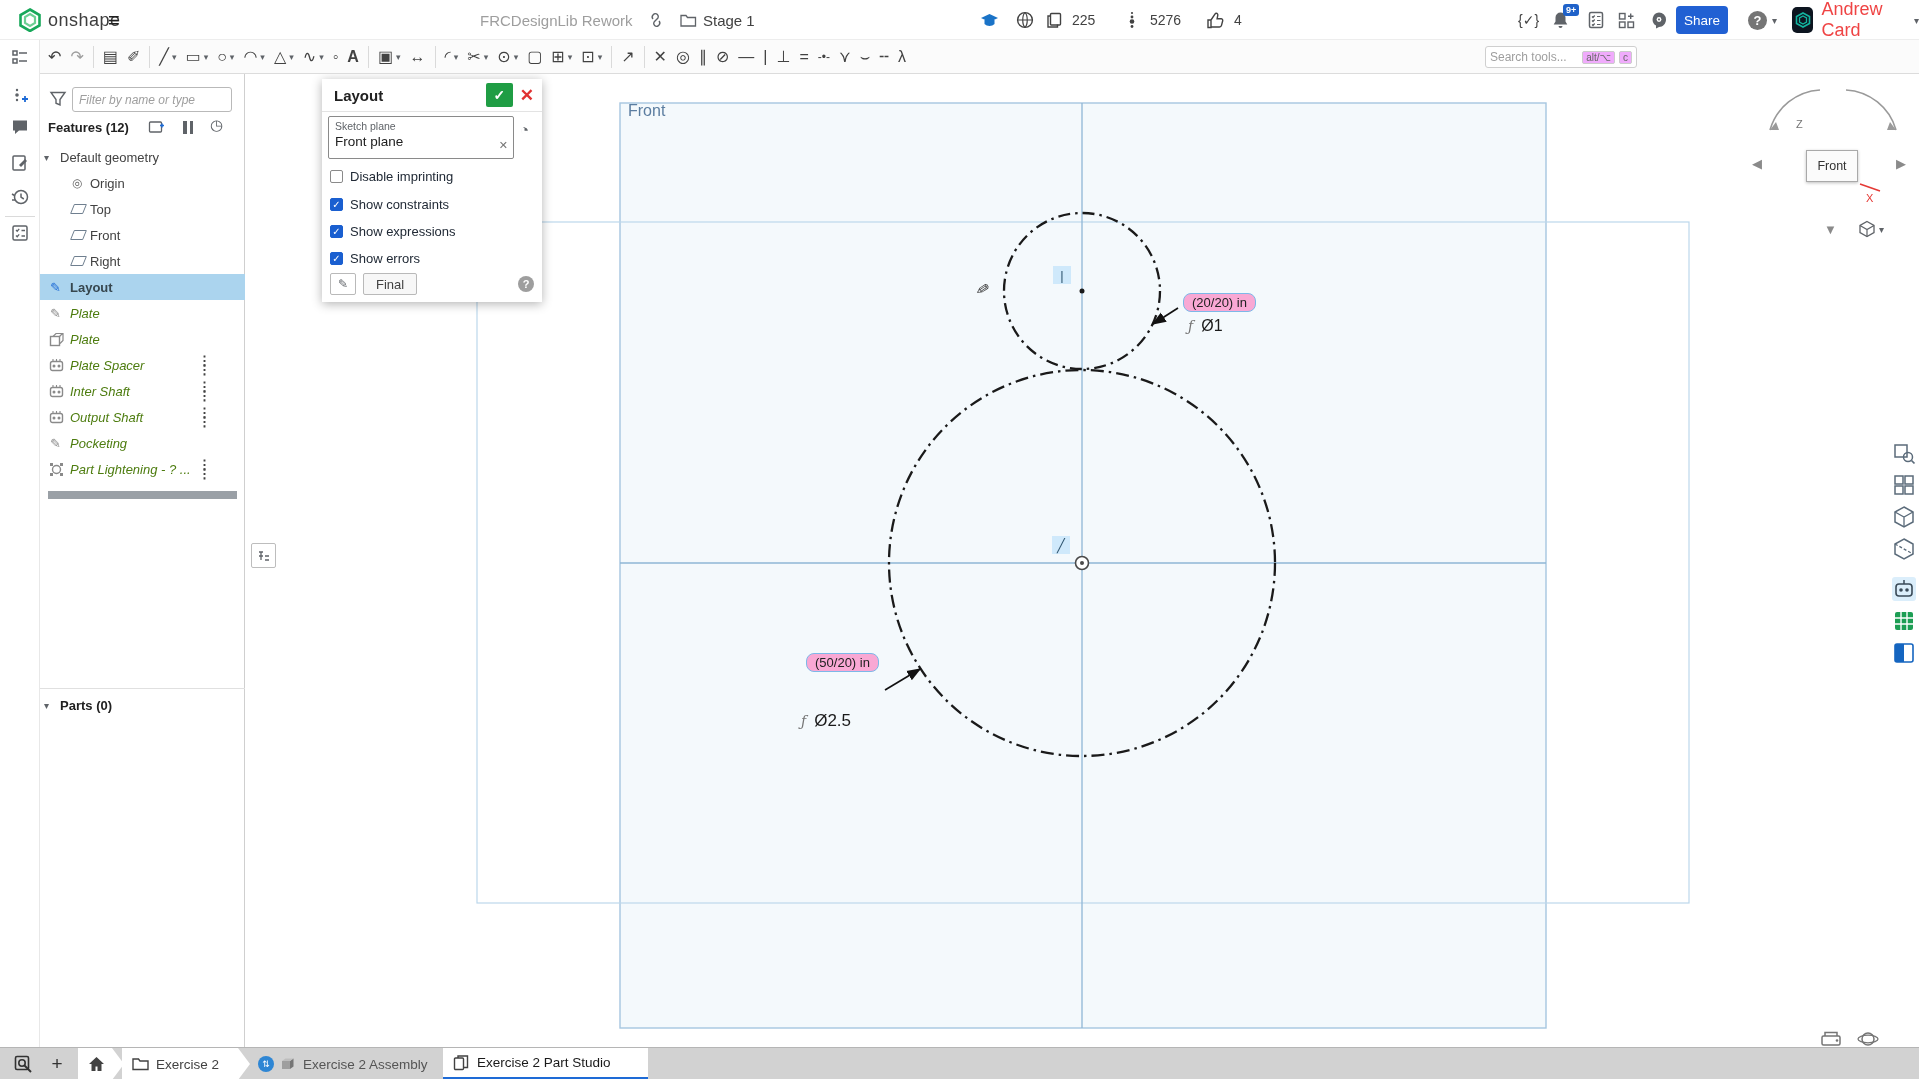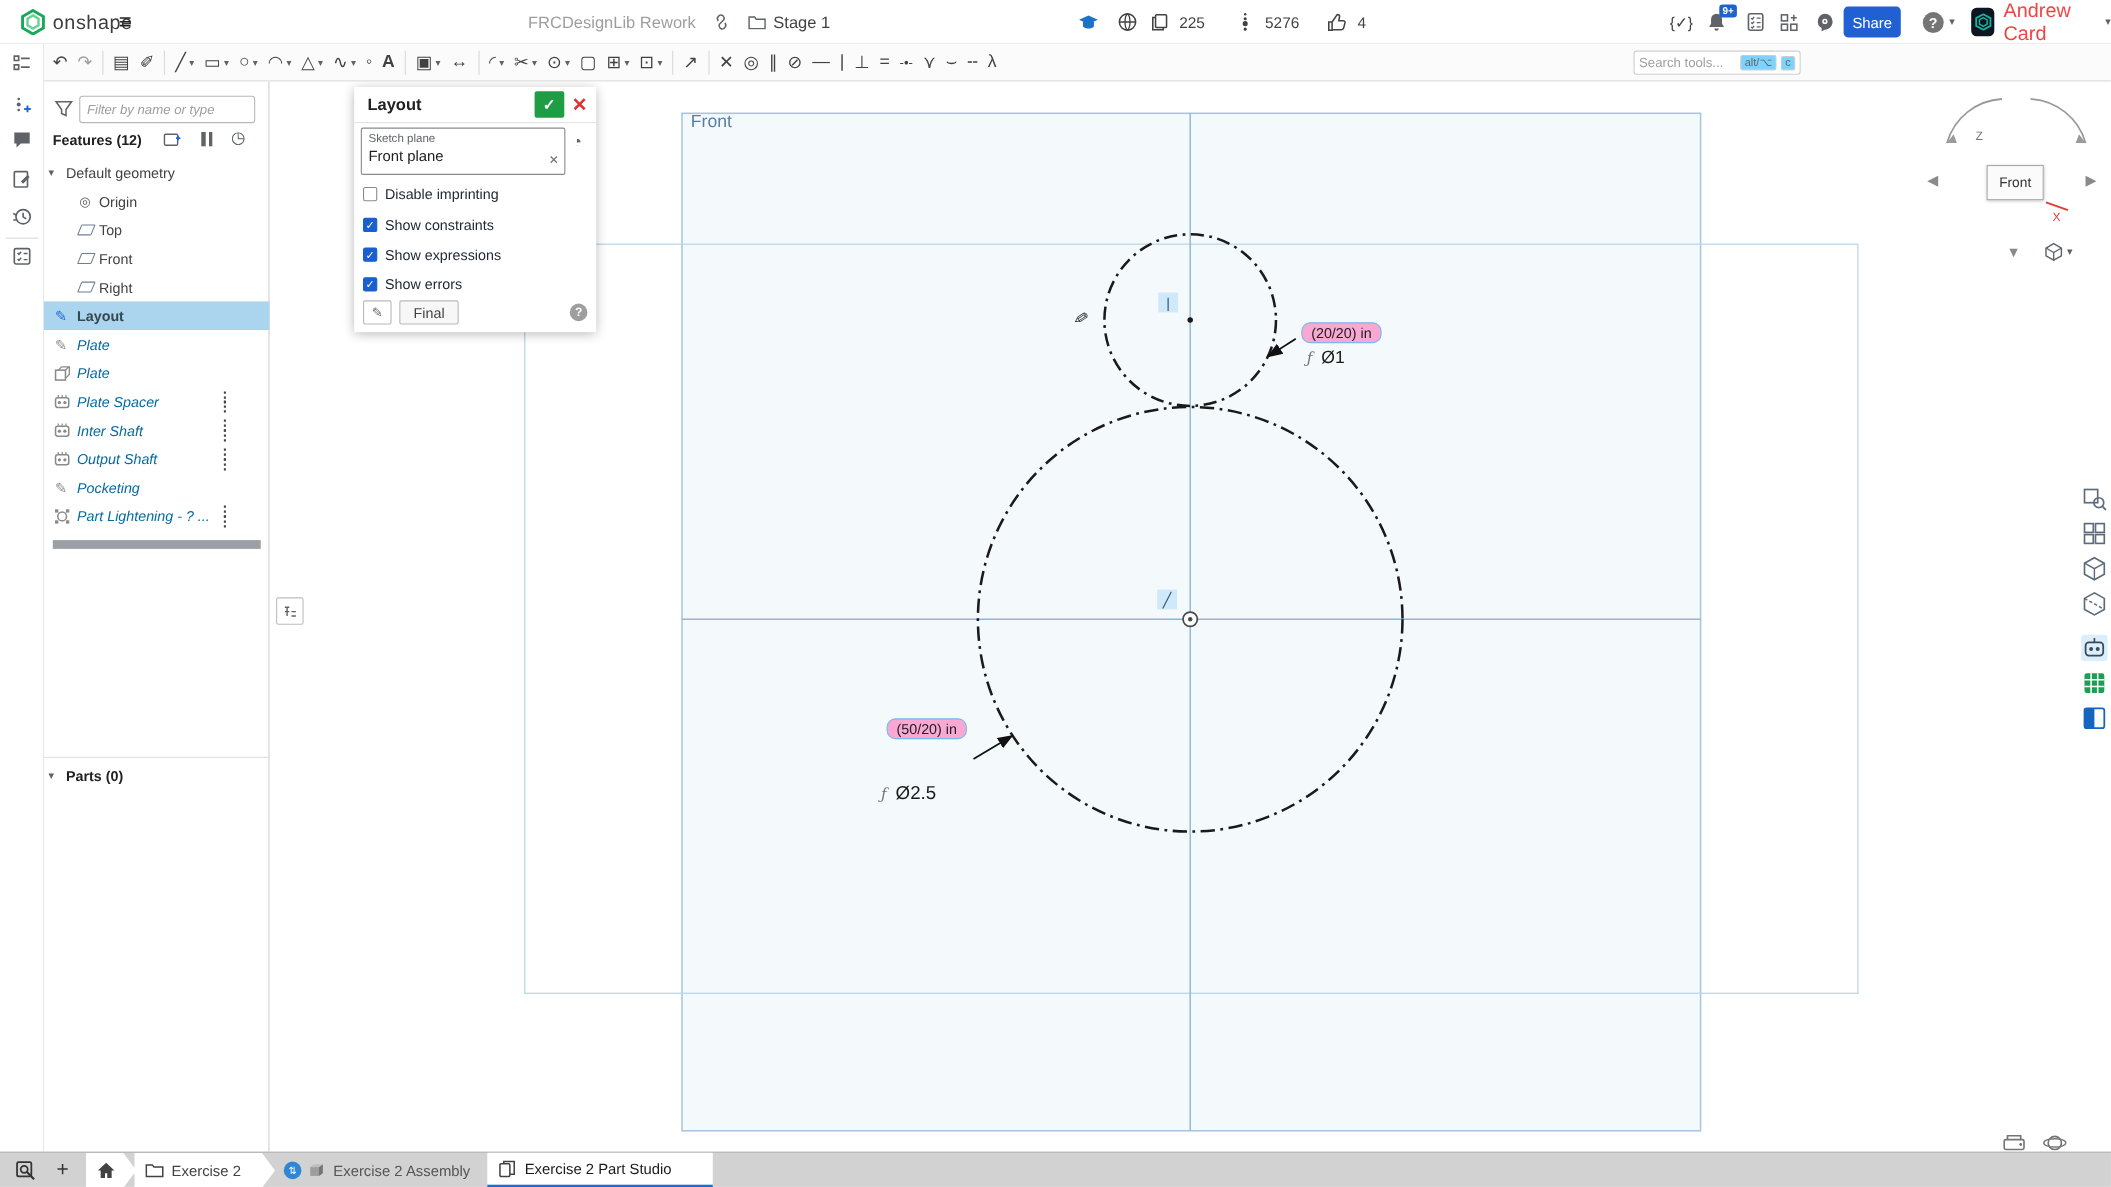--- a/index.html
+++ b/index.html
@@ -30,41 +30,41 @@
 
   
   #toolbar { position:absolute; left:40px; top:40px; width:1879px; height:34px; background:#fbfbfb;
     border-bottom:1px solid #dcdcdc; display:flex; align-items:center; gap:9px; padding-left:8px; z-index:25; }
   .ti { font-size:16px; color:#424242; display:inline-flex; align-items:center; }
   .ti .dd { font-size:9px; color:#5f6368; margin-left:3px; }
   .tdiv { width:1px; height:22px; background:#dadada; }
   #tool-search { position:absolute; right:282px; top:6px; width:152px; height:22px; border:1px solid #cfcfcf;
     border-radius:3px; background:#fff; display:flex; align-items:center; padding:0 4px; gap:4px; }
   #tool-search .ph { font-size:12px; color:#9e9e9e; flex:1; }
-  .kbd { font-size:10px; color:#666; border:1px solid #ccc; border-radius:2px; padding:0 3px; background:#7dd3fc; }
+  .kbd { font-size:10px; color:#666; border:1px solid #ccc; border-radius:2px; padding:0 3px; background:#f0abfc; }
 
   
   #strip { position:absolute; left:0; top:40px; width:40px; height:1007px; background:#fff;
     border-right:1px solid #e8e8e8; z-index:20; }
   .sic { position:absolute; left:11px; width:18px; height:18px; color:#5f6368; }
   .sdiv { position:absolute; left:5px; width:30px; height:1px; background:#dadada; }
 
   
   #panel { position:absolute; left:40px; top:74px; width:205px; height:973px; background:#fff;
     border-right:1px solid #cfcfcf; z-index:20;text-decoration:underline; }
   #filter-input { position:absolute; left:32px; top:13px; width:160px; height:25px; border:1px solid #b9b9b9;
     border-radius:3px; font-style:italic; font-size:12px; color:#616161; padding:0 6px;
     font-family:"Liberation Sans", sans-serif; }
   #filter-input::placeholder { color:#9e9e9e; }
   #features-header { position:absolute; left:8px; top:46px; font-size:13px; font-weight:bold; color:#212121; }
   .hic { position:absolute; top:44px; width:17px; height:17px; color:#5f6368; }
   .frow { position:absolute; left:0; width:205px; height:26px; display:flex; align-items:center; font-size:13px; }
   .frow .chev { position:absolute; left:4px; font-size:10px; color:#5f6368; }
   .flabel { color:#424242; }
-  .ital { font-style:italic; color:#0369a1; }
+  .ital { font-style:italic; color:#4d7c0f; }
   .sel-row { position:absolute; left:0; top:200px; width:205px; height:26px; background:#abd4ee; }
   .sel-label { color:#37474f; font-weight:bold; }
   .plane-ic { position:absolute; left:32px; width:13px; height:10px; border:1.5px solid #6f7f8f;
     transform:skewX(-22deg); border-radius:1px; }
   .origin-ic { position:absolute; left:32px; font-size:12px; color:#616161; }
   .pencil-ic { position:absolute; left:10px; font-size:13px; color:#8a8a8a; }
   .pencil-blue { color:#1e6bd6; }
   .svg-ic { position:absolute; left:9px; width:15px; height:15px; }
   .dots { position:absolute; left:158px; font-size:13px; font-weight:bold; color:#424242; letter-spacing:0;
     line-height:9px; }

